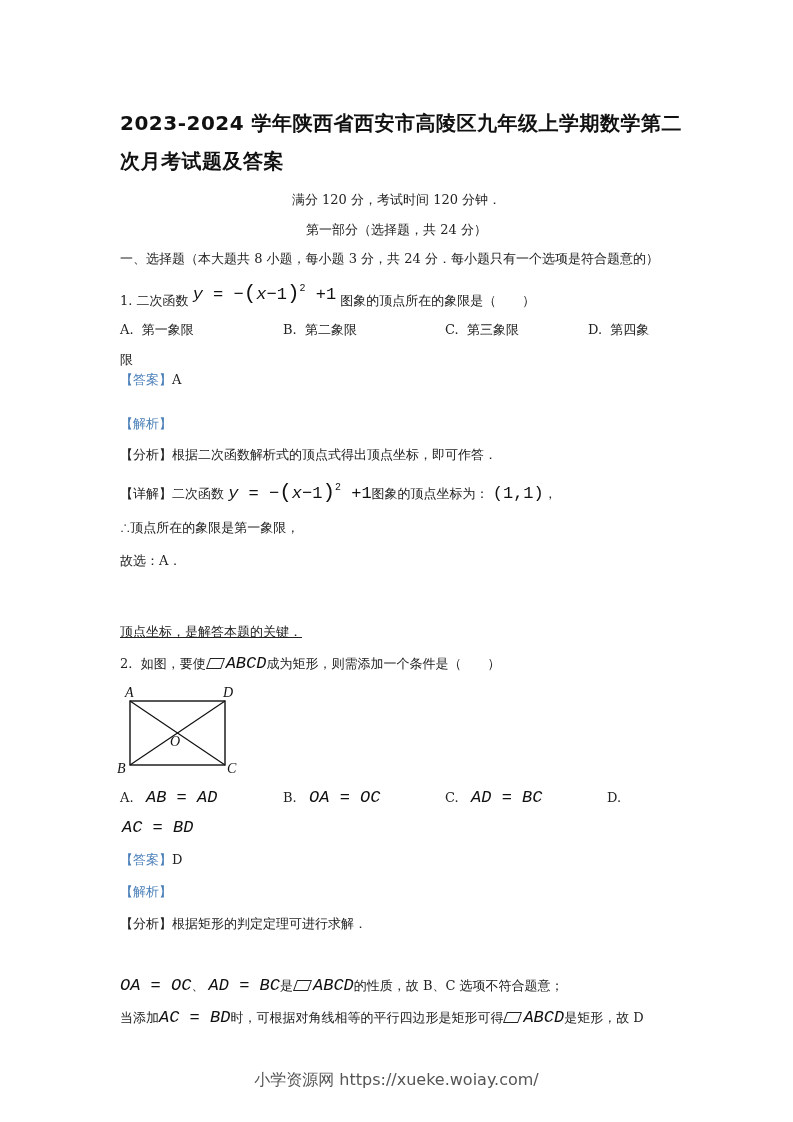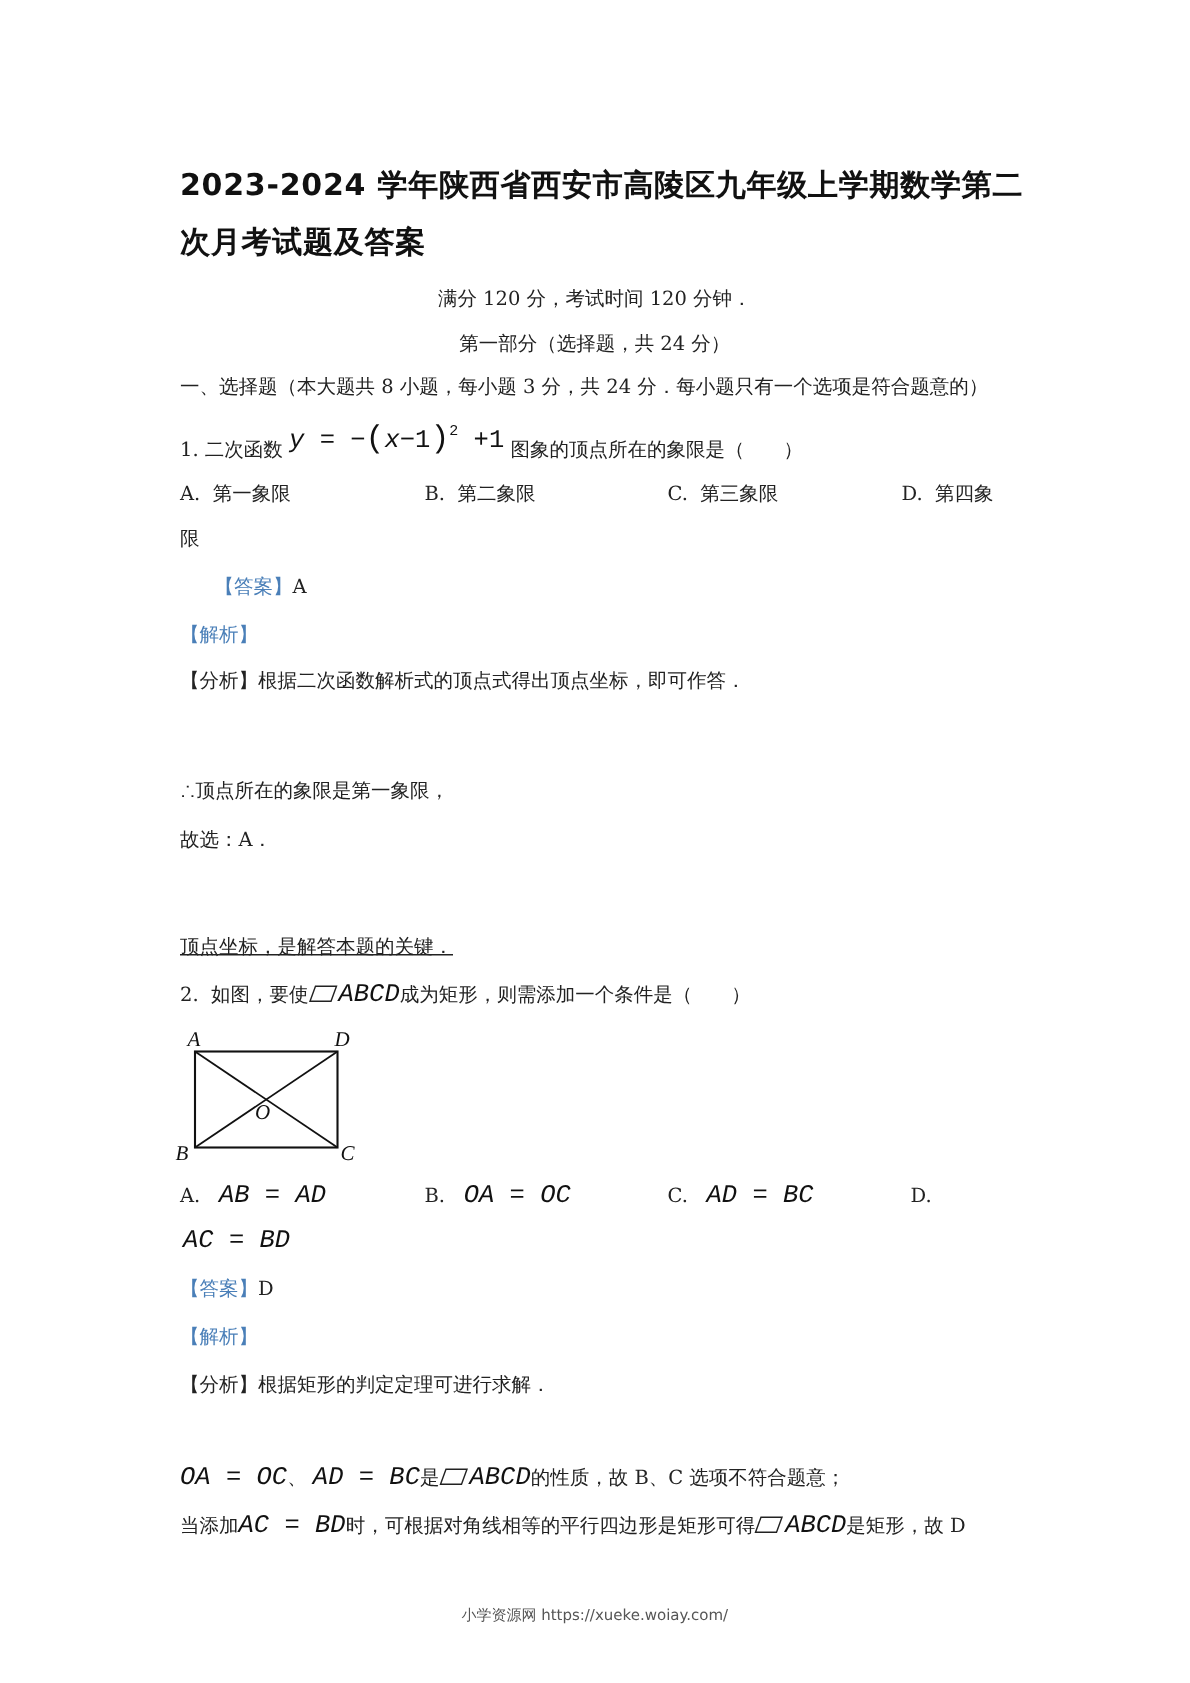--- a/index.html
+++ b/index.html
@@ -17,21 +17,21 @@
   .txt { font-size: 13px; line-height: 16px; color: #222; }
   .center { left: 0; width: 793px; text-align: center; }
   .math { font-family: Liberation Mono, monospace; font-style: italic; font-size: 17px; color: #111; }
   .math .up { font-style: normal; }
   .math sup { font-size: 10px; font-style: normal; vertical-align: 8px; }
   .big-paren { font-size: 21px; font-style: normal; }
   .tag-blue { color: #4a7fb8; }
   .para { display: inline-block; width: 13px; height: 9px; border: 1px solid #222; transform: skewX(-20deg); margin: 0 3px 0 2px; vertical-align: -1px; }
   .footer {
     font-family: "DejaVu Sans", "Liberation Sans", sans-serif;
-    font-size: 10px; color: #555;
+    font-size: 16px; color: #555;
   }
 </style>
 </head>
 <body>
 
 <div class="page">
 
   <div class="abs title" style="left:120px; top:110px;">2023-2024 学年陕西省西安市高陵区九年级上学期数学第二</div>
   <div class="abs title" style="left:120px; top:148px;">次月考试题及答案</div>
 
@@ -42,27 +42,32 @@
   <div class="abs txt" style="left:120px; top:287px;">
     <span>1.</span>
     <span>二次函数</span>
     <span class="math" style="position:relative; top:-6px;">y<span class="up"> = −</span><span class="big-paren">(</span>x<span class="up">−1</span><span class="big-paren">)</span><sup>2</sup><span class="up"> +1</span></span>
     <span>图象的顶点所在的象限是（　　）</span>
   </div>
 
   <div class="abs txt" style="left:120px; top:322px;"><span>A.</span>&nbsp; <span>第一象限</span></div>
   <div class="abs txt" style="left:283px; top:322px;"><span>B.</span>&nbsp; <span>第二象限</span></div>
   <div class="abs txt" style="left:445px; top:322px;"><span>C.</span>&nbsp; <span>第三象限</span></div>
-  <div class="abs txt" style="left:601px; top:322px;"><span>D.</span>&nbsp; <span>第四象</span></div>
+  <div class="abs txt" style="left:588px; top:322px;"><span>D.</span>&nbsp; <span>第四象</span></div>
   <div class="abs txt" style="left:120px; top:352px;">限</div>
 
-  <div class="abs txt" style="left:120px; top:384px;margin-left:23px;"><span class="tag-blue">【答案】</span><span>A</span></div>
+  <div class="abs txt" style="left:120px; top:372px;"><span class="tag-blue">【答案】</span><span>A</span></div>
   <div class="abs txt tag-blue" style="left:120px; top:416px;">【解析】</div>
   <div class="abs txt" style="left:120px; top:447px;"><span>【分析】</span><span>根据二次函数解析式的顶点式得出顶点坐标，即可作答．</span></div>
 
+  <div class="abs txt" style="left:120px; top:480px;">
+    <span>【详解】</span><span>二次函数</span>
+    <span class="math">y<span class="up"> = −</span><span class="big-paren">(</span>x<span class="up">−1</span><span class="big-paren">)</span><sup>2</sup><span class="up"> +1</span></span><span>图象的顶点坐标为：</span>
+    <span class="math up" style="font-style:normal;">(1,1)</span><span>，</span>
+  </div>
 
   <div class="abs txt" style="left:120px; top:520px;">∴顶点所在的象限是第一象限，</div>
   <div class="abs txt" style="left:120px; top:553px;">故选：A．</div>
 
   <div class="abs txt" style="left:120px; top:624px;text-decoration:underline;">顶点坐标，是解答本题的关键．</div>
 
   <div class="abs txt" style="left:120px; top:656px;">
     <span>2.</span>&nbsp; <span>如图，要使</span><span class="para"></span><span class="math">ABCD</span><span>成为矩形，则需添加一个条件是（　　）</span>
   </div>
 

